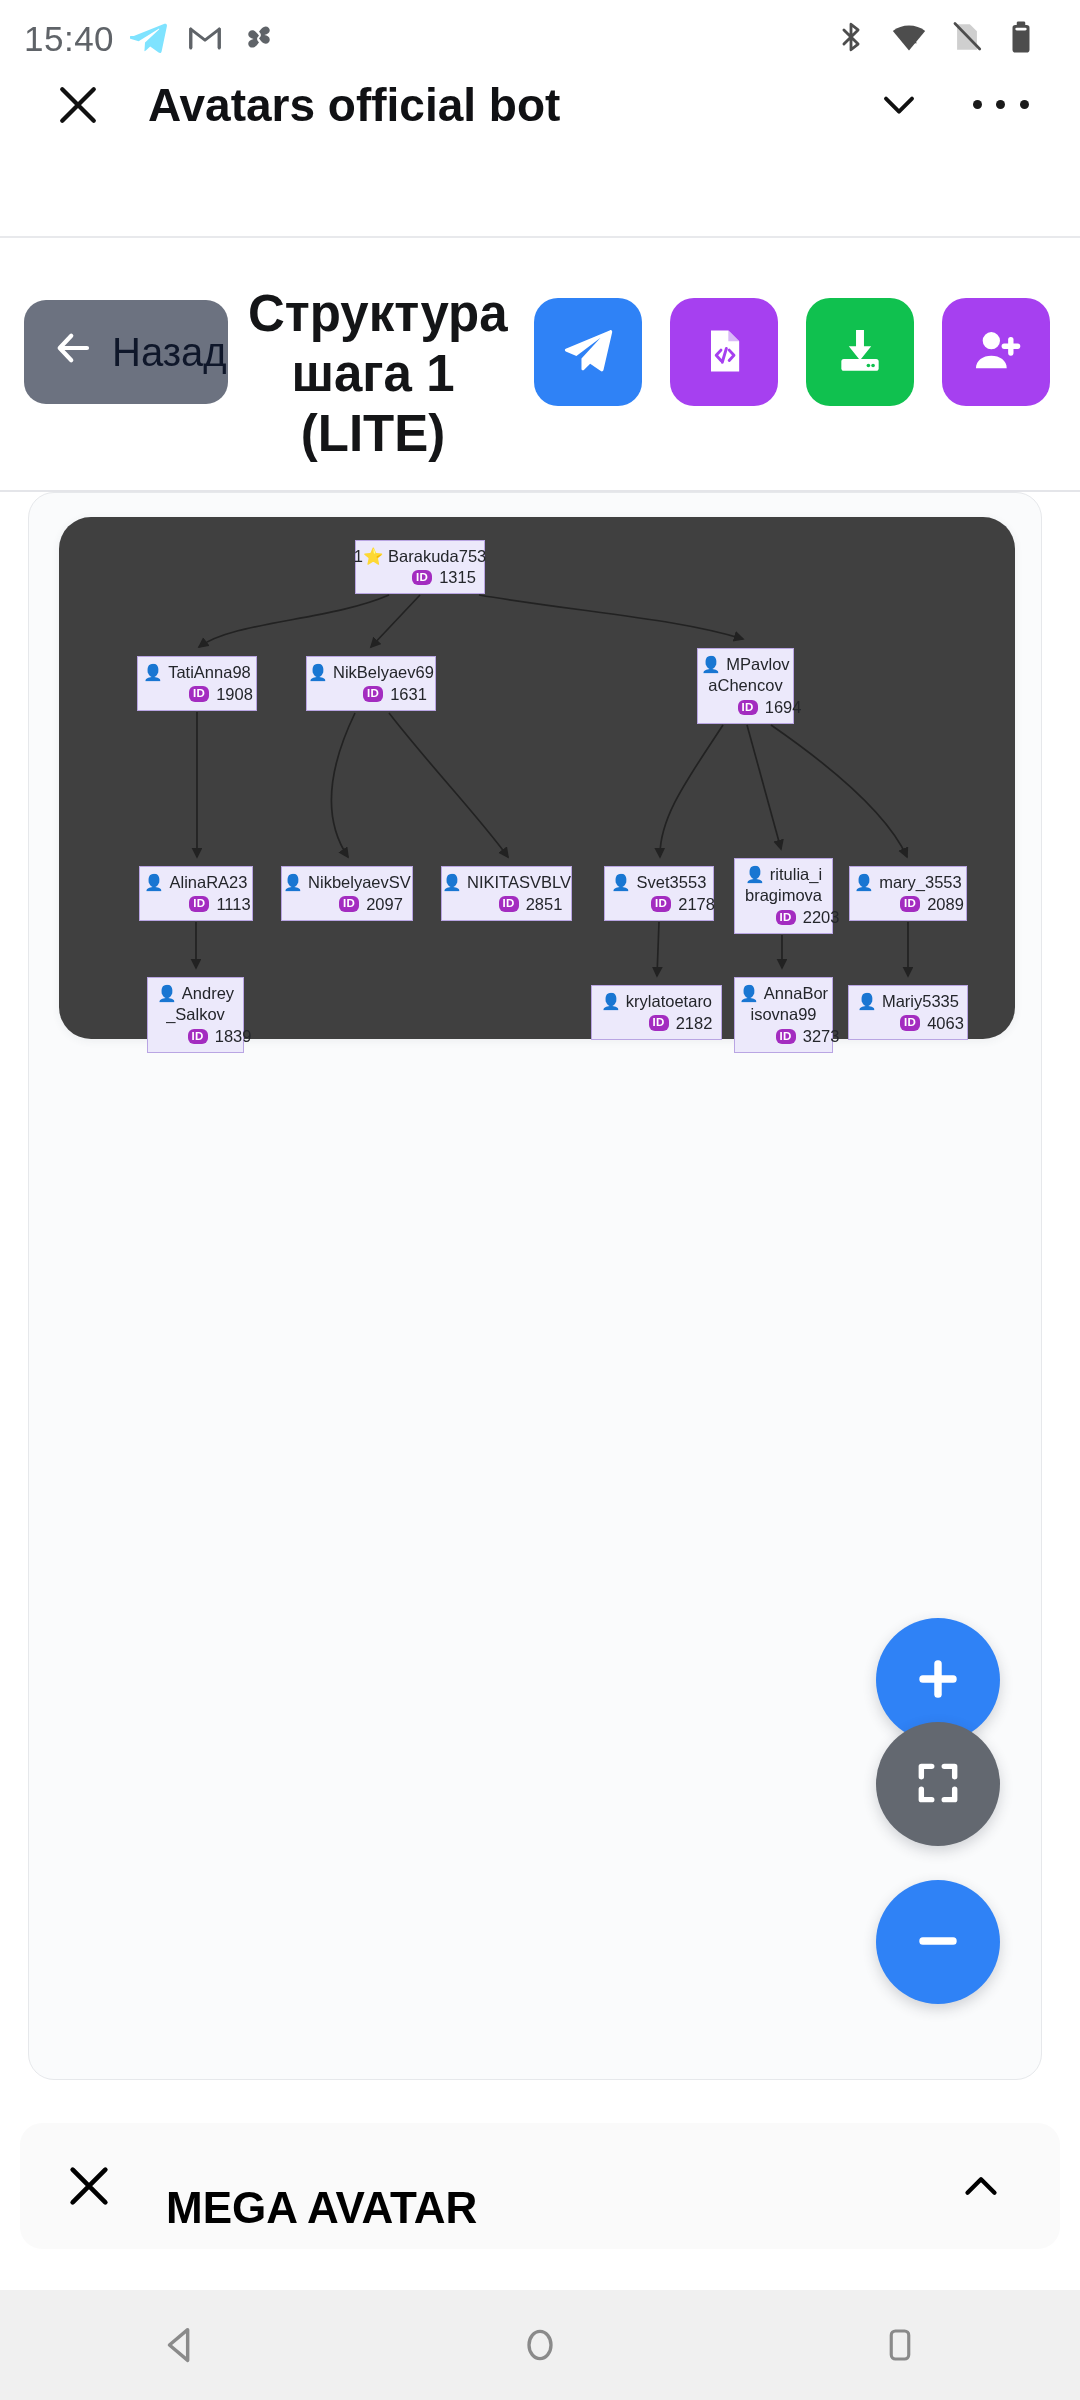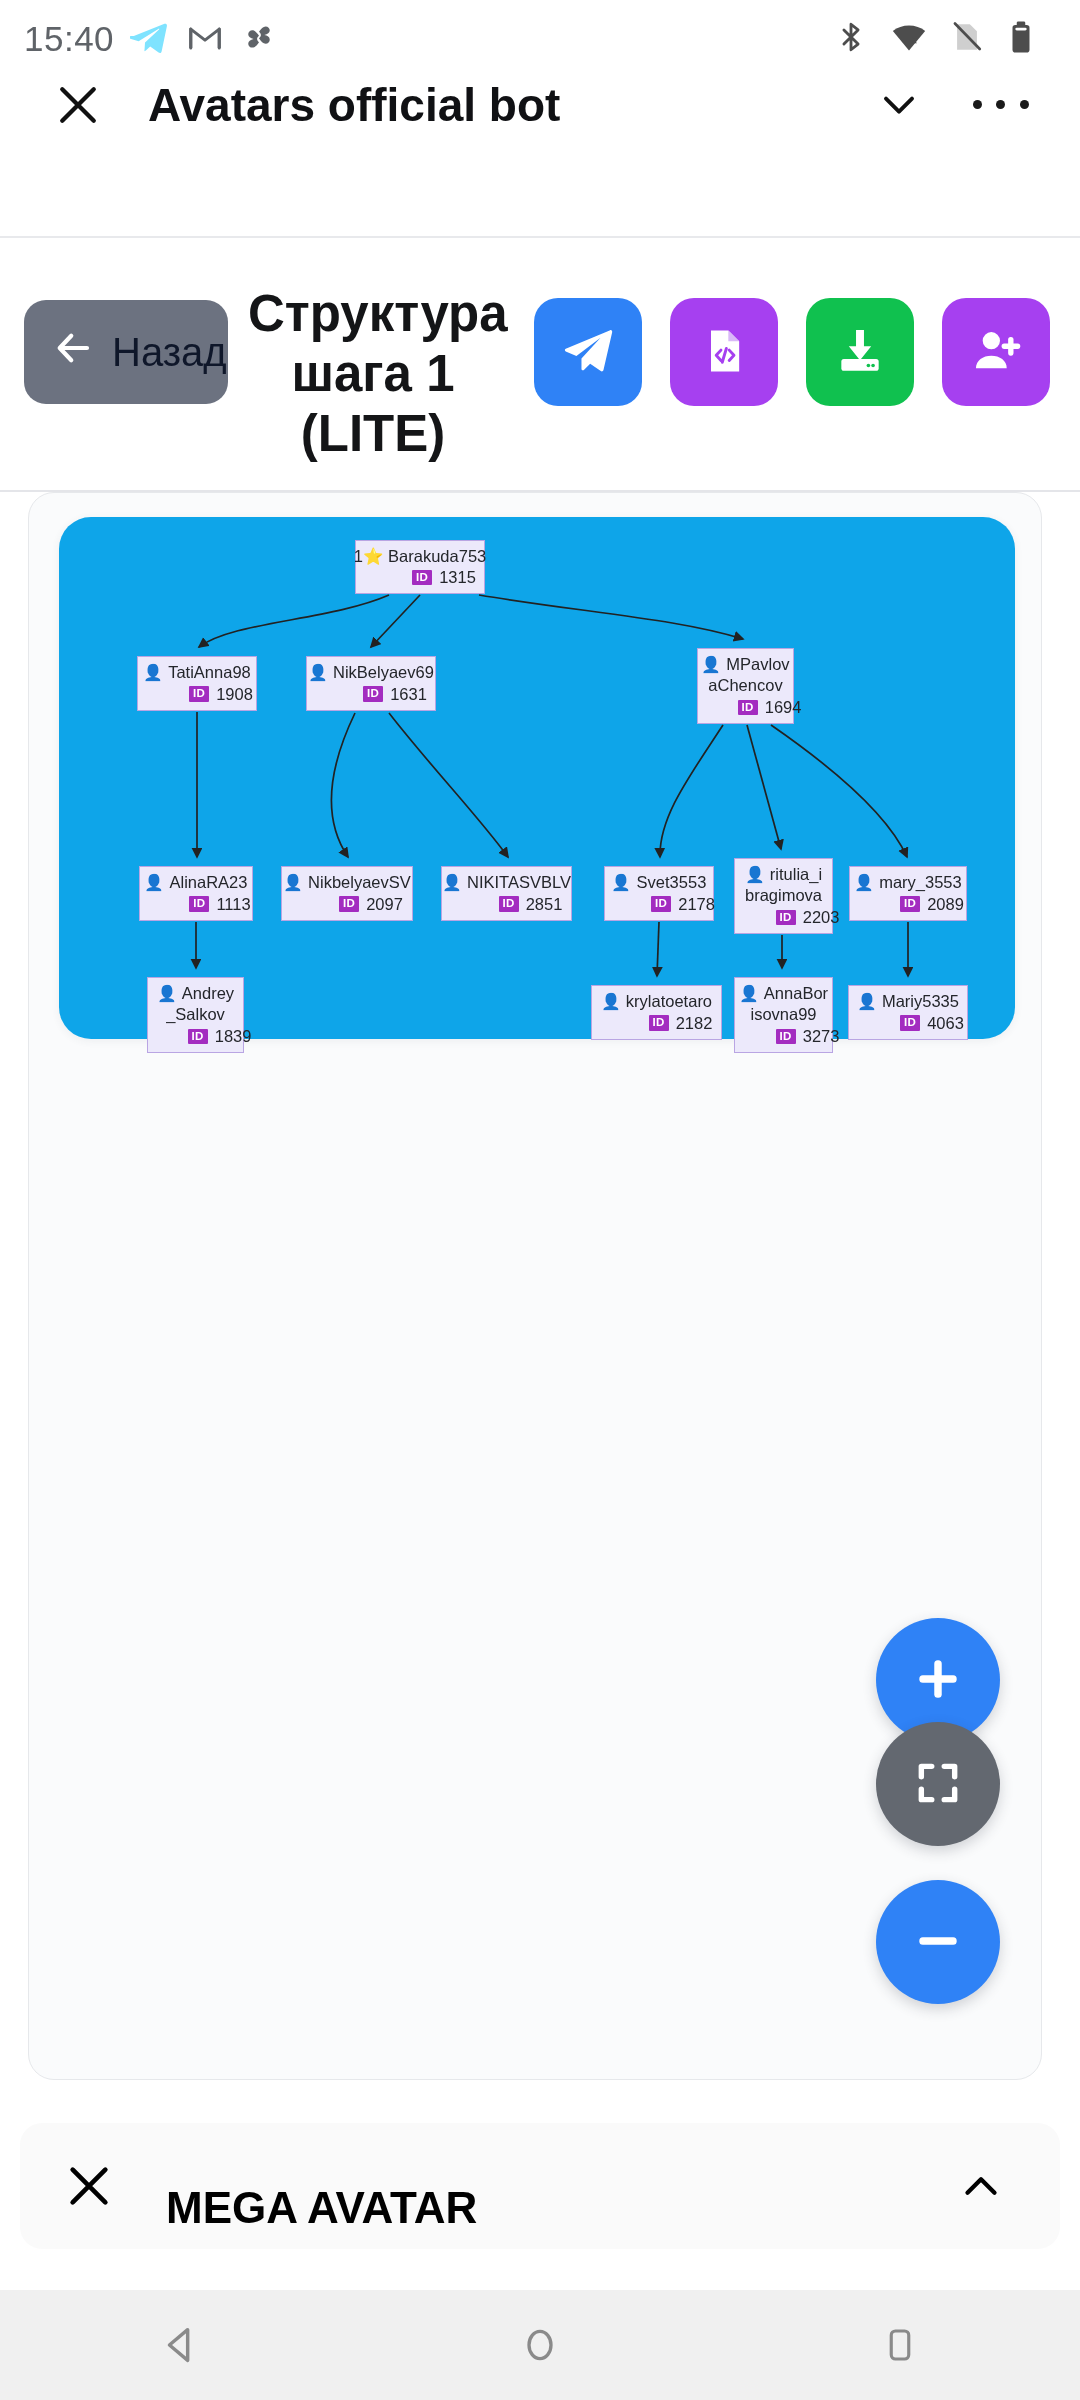--- a/index.html
+++ b/index.html
@@ -60,35 +60,35 @@
     display: flex; align-items: center; justify-content: center; border: none; cursor: pointer;
   }
 
   
   .canvas-outer {
     position: absolute; top: 492px; left: 28px; width: 1014px; height: 1588px;
     background: #fafbfc; border: 1px solid #e6e8eb; border-radius: 26px; overflow: hidden;
   }
   .graph-card {
     position: absolute; top: 24px; left: 30px; width: 956px; height: 522px;
-    background: #0ea5e9; border-radius: 32px; box-shadow: 0 2px 9px rgba(60,64,80,.07);
+    background: #404040; border-radius: 32px; box-shadow: 0 2px 9px rgba(60,64,80,.07);
   }
   .graph-svg { position: absolute; top: 0; left: 0; }
 
   .node {
     position: absolute;
     background: #ece9fb; border: 1px solid #b9a5e3;
     display: flex; flex-direction: column; align-items: center; justify-content: center;
     font-size: 16.5px; color: #24262b; line-height: 1.28; text-align: center;
   }
   .node .nline { display: flex; align-items: center; gap: 5px; white-space: nowrap; }
   .node .uicon { font-size: 16px; line-height: 1; }
   .idbadge {
     display: inline-block; background: #a32cc0; color: #ffffff;
-    font-size: 11.5px; font-weight: bold; border-radius: 1px;
+    font-size: 11.5px; font-weight: bold; border-radius: 6px;
     padding: 1px 4px 1.5px 4px; line-height: 1.1; letter-spacing: .3px; margin-left: 48px;
   }
   .idrow { display: flex; align-items: center; gap: 7px; }
 
   
   .fab {
     position: absolute; width: 124px; height: 124px; border-radius: 50%;
     display: flex; align-items: center; justify-content: center; border: none;
     box-shadow: 0 5px 14px rgba(40,45,60,.20); cursor: pointer;
   }

